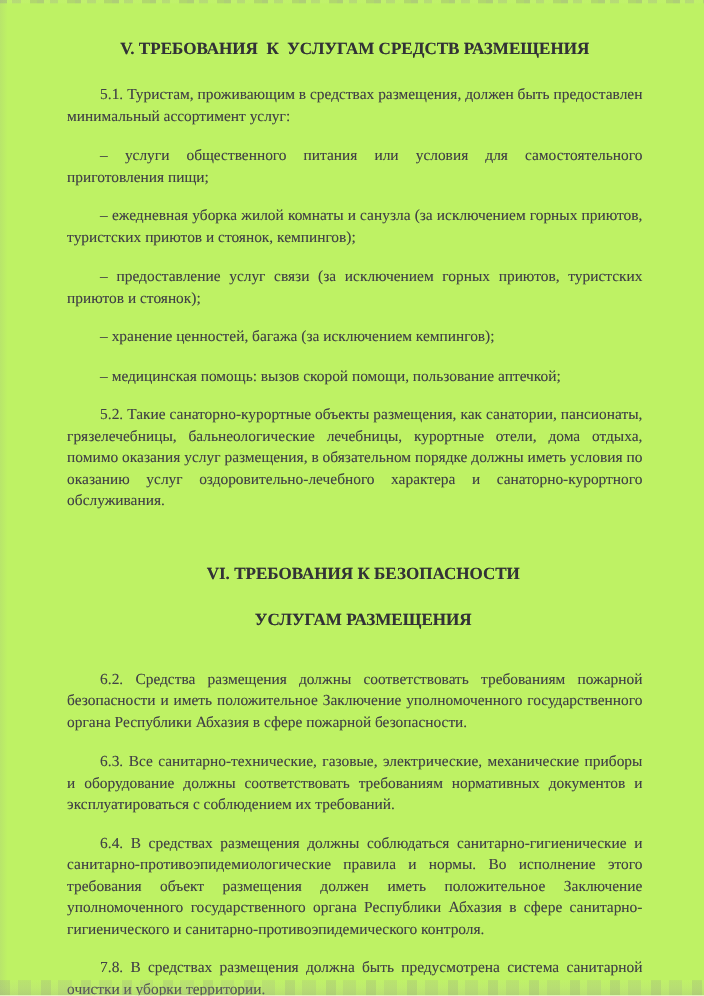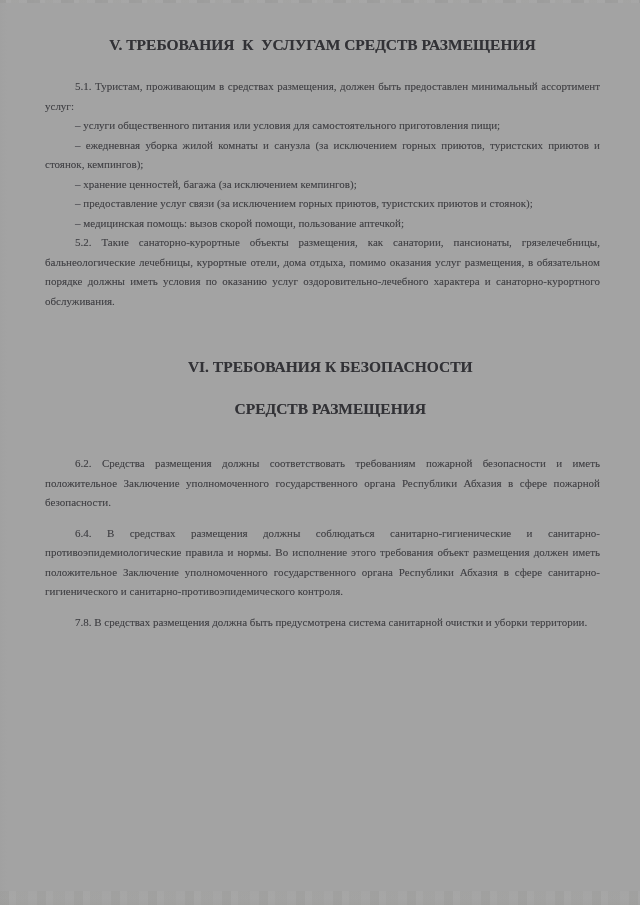--- a/index.html
+++ b/index.html
@@ -5,21 +5,21 @@
   html, body {
     margin: 0;
     padding: 0;
     background: #ffffff;
   }
   .page {
     position: relative;
     width: 640px;
     height: 905px;
     margin: 0 auto;
-    background: #a3a3a3;
+    background: #bef264;
     box-sizing: border-box;
     padding: 34px 40px 0 45px;
     overflow: hidden;
     font-family: "Liberation Serif", "DejaVu Serif", serif;
     color: #424246;
   }
   .heading {
     margin: 0;
     font-size: 15.5px;
     line-height: 21px;
@@ -30,22 +30,22 @@
     text-shadow: 0 0 0.6px rgba(60,60,66,0.55);
   }
   .heading-v {
     margin-bottom: 22px;
   }
   .heading-vi {
     margin: 24px 0 14px 0;
     font-family: Liberation Serif, serif;
   }
   .para {
-    margin: 0;
-    font-size: 11px;
+    margin: 16px;
+    font-size: 14px;
     line-height: 19.5px;
     text-align: justify;
     text-indent: 30px;
     text-shadow: 0 0 0.5px rgba(70,70,76,0.45);
   }
   .para-spaced {
     margin-top: 11px;
   }
   
   .scan-edge-top {
@@ -90,34 +90,35 @@
 
   <div class="scan-edge-top"></div>
   <div class="scan-edge-left"></div>
 
   <h1 class="heading heading-v">V. ТРЕБОВАНИЯ  К  УСЛУГАМ СРЕДСТВ РАЗМЕЩЕНИЯ</h1>
 
   <p class="para">5.1. Туристам, проживающим в средствах размещения, должен быть предоставлен минимальный ассортимент услуг:</p>
 
   <p class="para">– услуги общественного питания или условия для самостоятельного приготовления пищи;</p>
   <p class="para">– ежедневная уборка жилой комнаты и санузла (за исключением горных приютов, туристских приютов и стоянок, кемпингов);</p>
+  <p class="para">– предоставление услуг связи (за исключением горных приютов, туристских приютов и стоянок);</p>
   <p class="para">– хранение ценностей, багажа (за исключением кемпингов);</p>
-  <p class="para">– предоставление услуг связи (за исключением горных приютов, туристских приютов и стоянок);</p>
   <p class="para">– медицинская помощь: вызов скорой помощи, пользование аптечкой;</p>
 
   <p class="para">5.2. Такие санаторно-курортные объекты размещения, как санатории, пансионаты, грязелечебницы, бальнеологические лечебницы, курортные отели, дома отдыха, помимо оказания услуг размещения, в обязательном порядке должны иметь условия по оказанию услуг оздоровительно-лечебного характера и санаторно-курортного обслуживания.</p>
 
   <h2 class="heading heading-vi">
     <span>VI. ТРЕБОВАНИЯ К БЕЗОПАСНОСТИ</span><br>
-    <span>СРЕДСТВ РАЗМЕЩЕНИЯ</span>
+    <span>УСЛУГАМ РАЗМЕЩЕНИЯ</span>
   </h2>
 
 
   <p class="para para-spaced">6.2. Средства размещения должны соответствовать требованиям пожарной безопасности и иметь положительное Заключение уполномоченного государственного органа Республики Абхазия в сфере пожарной безопасности.</p>
 
+  <p class="para para-spaced">6.3. Все санитарно-технические, газовые, электрические, механические приборы и оборудование должны соответствовать требованиям нормативных документов и эксплуатироваться с соблюдением их требований.</p>
 
   <p class="para para-spaced">6.4. В средствах размещения должны соблюдаться санитарно-гигиенические и санитарно-противоэпидемиологические правила и нормы. Во исполнение этого требования объект размещения должен иметь положительное Заключение уполномоченного государственного органа Республики Абхазия в сфере санитарно-гигиенического и санитарно-противоэпидемического контроля.</p>
 
   <p class="para para-spaced">7.8. В средствах размещения должна быть предусмотрена система санитарной очистки и уборки территории.</p>
 
   <div class="scan-edge-bottom"></div>
 
 </div>
 
 </body></html>

